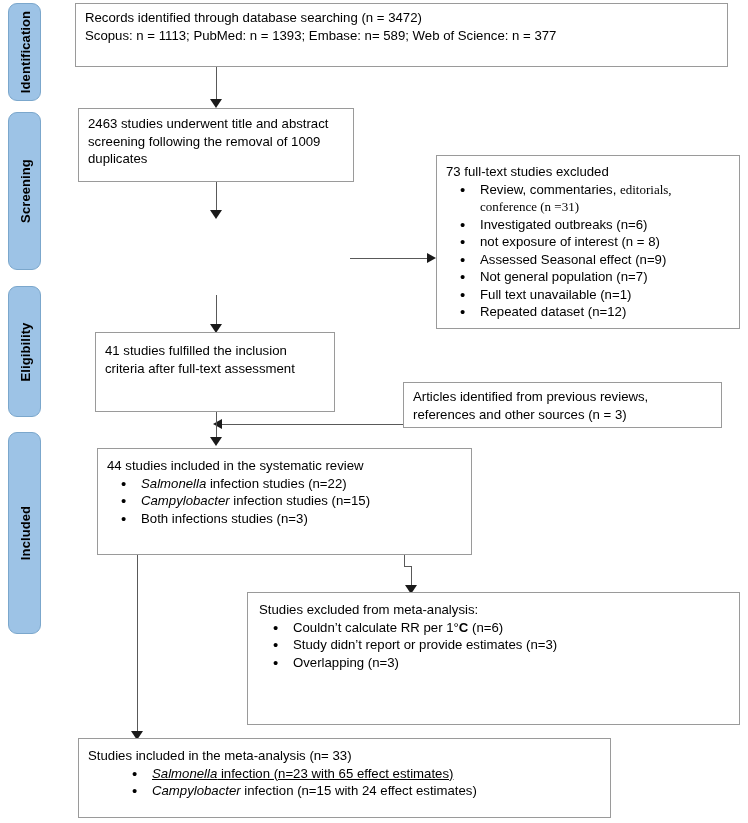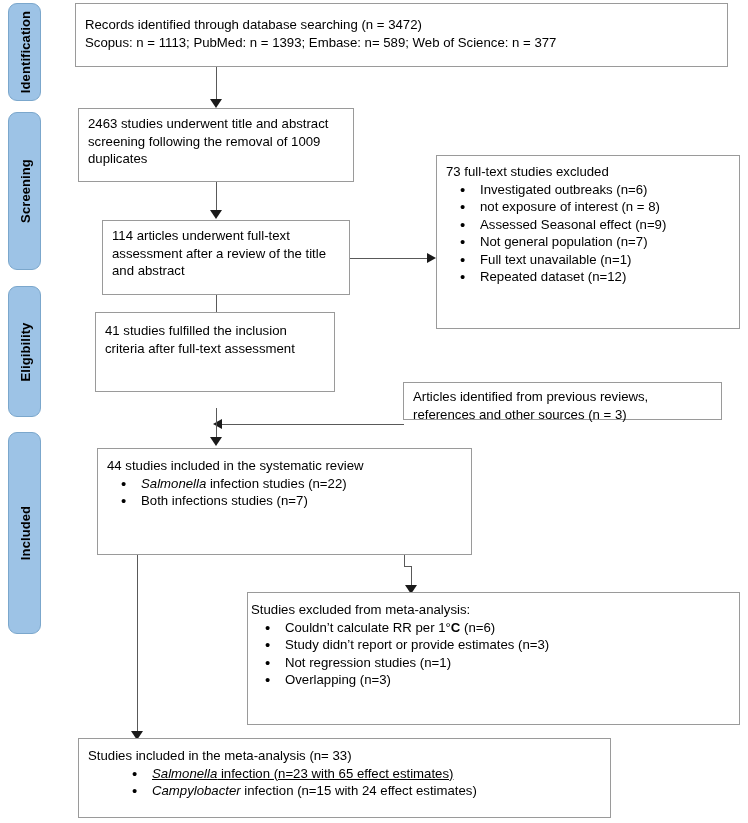--- a/index.html
+++ b/index.html
@@ -136,67 +136,65 @@
   <div class="arrow-down" data-name="arrowhead-eligibility-to-included" style="left:210px;top:437px;"></div>
 
   <div class="vline" data-name="connector-included-to-meta" style="left:137px;top:555px;height:177px;"></div>
   <div class="arrow-down" data-name="arrowhead-included-to-meta" style="left:131px;top:731px;"></div>
 
   <div class="vline" data-name="connector-included-to-meta-excluded-a" style="left:404px;top:555px;height:12px;"></div>
   <div class="hline" data-name="connector-included-to-meta-excluded-b" style="left:404px;top:566px;width:8px;"></div>
   <div class="vline" data-name="connector-included-to-meta-excluded-c" style="left:411px;top:566px;height:21px;"></div>
   <div class="arrow-down" data-name="arrowhead-included-to-meta-excluded" style="left:405px;top:585px;"></div>
 
-  <div class="flow-box" data-name="box-records-identified" style="left:75px;top:3px;width:653px;height:64px;padding-top:12px;">
+  <div class="flow-box" data-name="box-records-identified" style="left:75px;top:3px;width:653px;height:64px;padding-top:5px;">
     <p data-name="records-identified-line1">Records identified through database searching (n = 3472)</p>
     <p data-name="records-identified-line2">Scopus: n = 1113; PubMed: n = 1393; Embase: n= 589; Web of Science: n = 377</p>
   </div>
 
   <div class="flow-box" data-name="box-title-abstract-screening" style="left:78px;top:108px;width:276px;height:74px;">
     <p data-name="title-abstract-screening-text">2463 studies underwent title and abstract screening following the removal of 1009 duplicates</p>
   </div>
 
-  <div class="flow-box" data-name="box-fulltext-assessment" style="left:102px;top:220px;width:248px;height:75px;">
-    <p data-name="fulltext-assessment-text">114 articles underwent full-text assessment after a review of the title and abstract</p>
-  </div>
 
   <div class="flow-box" data-name="box-fulltext-excluded" style="left:436px;top:155px;width:304px;height:174px;padding-top:7px;">
     <p data-name="fulltext-excluded-heading">73 full-text studies excluded</p>
     <ul data-name="fulltext-excluded-list">
+      <li data-name="list-item"><span data-name="exclusion-reason-review">Review, commentaries, </span><span class="serifrun" data-name="exclusion-reason-editorials">editorials, conference (n =31)</span></li>
       <li data-name="list-item"><span data-name="exclusion-reason-outbreaks">Investigated outbreaks (n=6)</span></li>
       <li data-name="list-item"><span data-name="exclusion-reason-exposure">not exposure of interest (n = 8)</span></li>
       <li data-name="list-item"><span data-name="exclusion-reason-seasonal">Assessed Seasonal effect (n=9)</span></li>
       <li data-name="list-item"><span data-name="exclusion-reason-population">Not general population (n=7)</span></li>
       <li data-name="list-item"><span data-name="exclusion-reason-fulltext-unavailable">Full text unavailable (n=1)</span></li>
       <li data-name="list-item"><span data-name="exclusion-reason-repeated-dataset">Repeated dataset (n=12)</span></li>
     </ul>
   </div>
 
-  <div class="flow-box" data-name="box-inclusion-criteria" style="left:95px;top:312px;width:240px;height:80px;padding-top:9px;">
+  <div class="flow-box" data-name="box-inclusion-criteria" style="left:95px;top:332px;width:240px;height:80px;padding-top:9px;">
     <p data-name="inclusion-criteria-text">41 studies fulfilled the inclusion criteria after full-text assessment</p>
   </div>
 
-  <div class="flow-box" data-name="box-other-sources" style="left:403px;top:382px;width:319px;height:38px;padding-top:5px;">
+  <div class="flow-box" data-name="box-other-sources" style="left:403px;top:382px;width:319px;height:46px;padding-top:5px;">
     <p data-name="other-sources-text">Articles identified from previous reviews, references and other sources (n = 3)</p>
   </div>
 
   <div class="flow-box" data-name="box-systematic-review-included" style="left:85px;top:448px;width:375px;height:107px;padding-top:8px;margin-left:12px;">
     <p data-name="systematic-review-heading">44 studies included in the systematic review</p>
     <ul data-name="systematic-review-list">
       <li data-name="list-item"><span class="it" data-name="organism-salmonella">Salmonella</span><span data-name="salmonella-count"> infection studies (n=22)</span></li>
-      <li data-name="list-item"><span data-name="both-infections-count">Both infections studies (n=7)</span></li>
-    </ul>
-  </div>
-
-  <div class="flow-box" data-name="box-meta-excluded" style="left:247px;top:592px;width:493px;height:133px;padding-top:8px;padding-left:3px;">
+      <li data-name="list-item"><span class="it" data-name="organism-campylobacter">Campylobacter</span><span data-name="campylobacter-count"> infection studies (n=15)</span></li>
+      <li data-name="list-item"><span data-name="both-infections-count">Both infections studies (n=3)</span></li>
+    </ul>
+  </div>
+
+  <div class="flow-box" data-name="box-meta-excluded" style="left:247px;top:592px;width:493px;height:133px;padding-top:8px;padding-left:11px;">
     <p data-name="meta-excluded-heading">Studies excluded from meta-analysis:</p>
     <ul data-name="meta-excluded-list">
       <li data-name="list-item"><span data-name="meta-exclusion-rr">Couldn’t calculate RR per 1°</span><span class="bold" data-name="degree-celsius-unit">C</span><span data-name="meta-exclusion-rr-count"> (n=6)</span></li>
       <li data-name="list-item"><span data-name="meta-exclusion-no-estimates">Study didn’t report or provide estimates (n=3)</span></li>
-      <li data-name="list-item"><span data-name="meta-exclusion-not-regression">Not regression studies (n=1)</span></li>
       <li data-name="list-item"><span data-name="meta-exclusion-overlapping">Overlapping (n=3)</span></li>
     </ul>
   </div>
 
   <div class="flow-box" data-name="box-meta-included" style="left:78px;top:738px;width:533px;height:80px;padding-top:8px;">
     <p data-name="meta-included-heading">Studies included in the meta-analysis (n= 33)</p>
     <ul data-name="meta-included-list">
       <li data-name="list-item" style="padding-left:64px;text-decoration:underline;"><span class="it" data-name="organism-salmonella-meta">Salmonella</span><span data-name="salmonella-meta-count"> infection (n=23 with 65 effect estimates)</span></li>
       <li data-name="list-item" style="padding-left:64px;"><span class="it" data-name="organism-campylobacter-meta">Campylobacter</span><span data-name="campylobacter-meta-count"> infection (n=15 with 24 effect estimates)</span></li>
     </ul>

